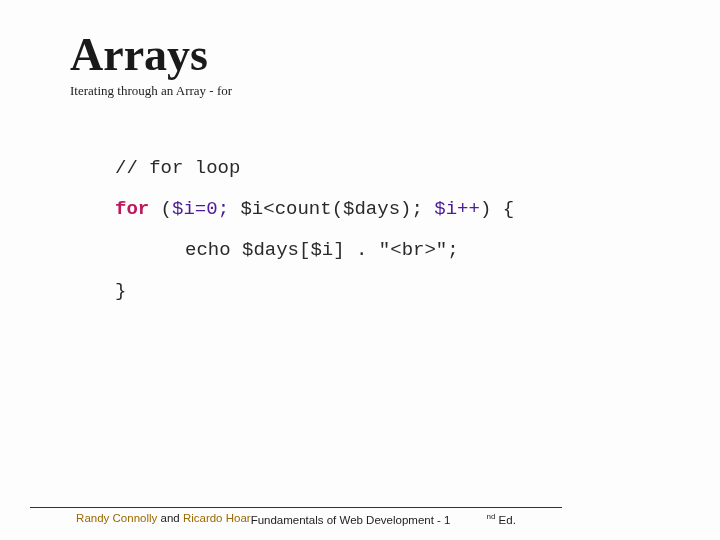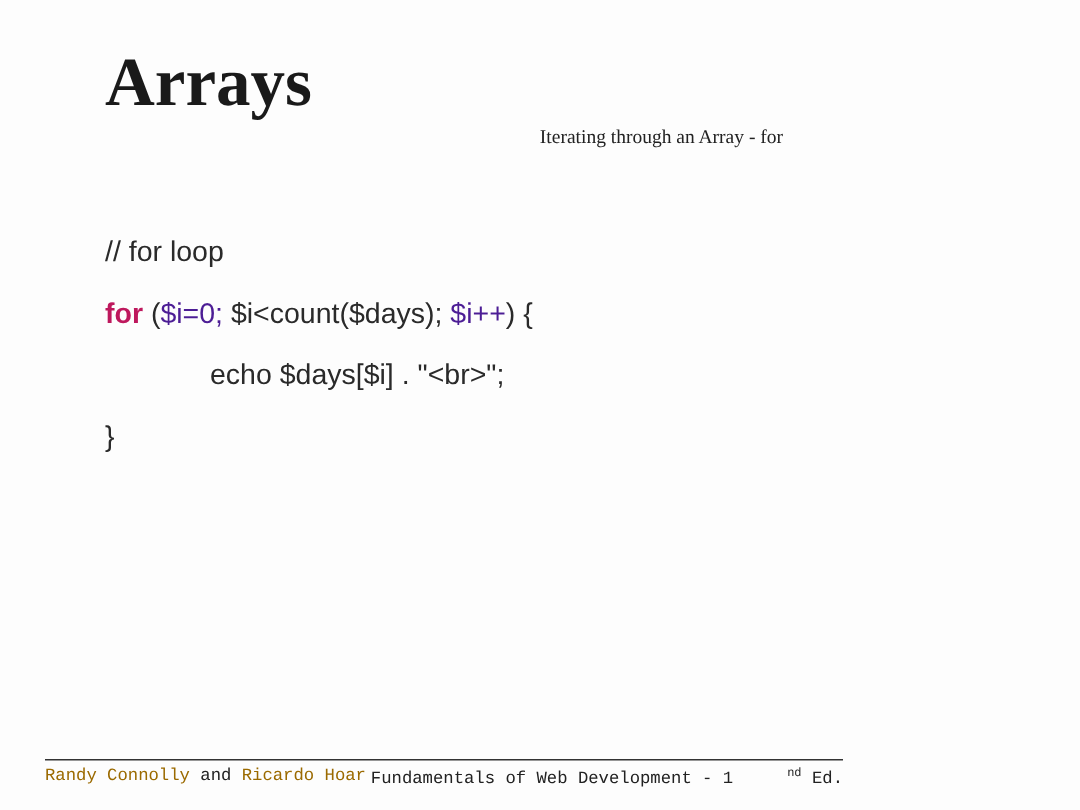--- a/index.html
+++ b/index.html
@@ -16,45 +16,45 @@
     font-size: 46px;
     letter-spacing: 0px;
     color: #1a1a1a;
   }
   .subtitle {
     font-family: Georgia, 'Times New Roman', serif;
     font-size: 13px;
     color: #222;
     margin-top: 2px;
     margin-bottom: 60px;
-    text-align: right;
   }
   .code {
-    font-family: Liberation Sans, sans-serif;
+    font-family: Liberation Mono, monospace;
     font-size: 19px;
     line-height: 1.0;
     color: #2a2a2a;
+    margin-left: 45px;
   }
   .code .line { margin-bottom: 22px; }
   .code .indent { padding-left: 70px; }
   .kw { font-weight: 700; color: #be185d; }
   .hl { color: #4c1d95; }
   .footer {
     position: absolute;
     left: 30px; right: 30px; bottom: 14px;
   }
   .footer-rule {
     border: none;
     border-top: 1px solid #333;
     margin-bottom: 4px;
   }
   .footer-row {
     display: flex;
-    justify-content: space-between;
-    font-family: Liberation Mono, monospace;
+    justify-content: center;
+    font-family: Liberation Sans, sans-serif;
     font-size: 11.5px;
     color: #222;
   }
   .footer-left .accent { color: #9b6a00; }
   .footer-right .sup { font-size: 8px; vertical-align: super; margin-left: 36px; }
 </style>
 </head>
 <body>
 
 <div class="slide">

